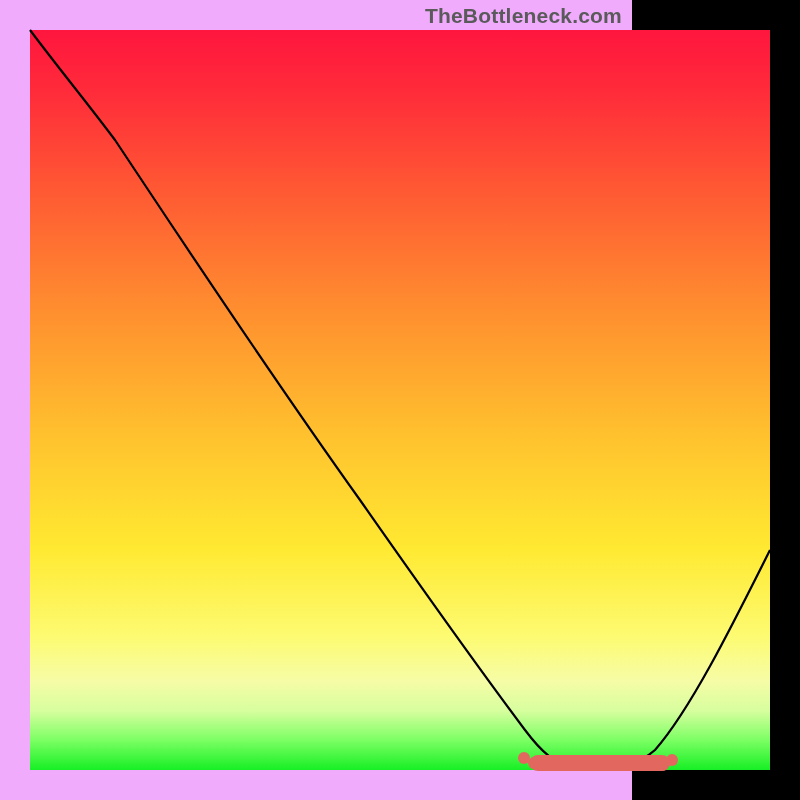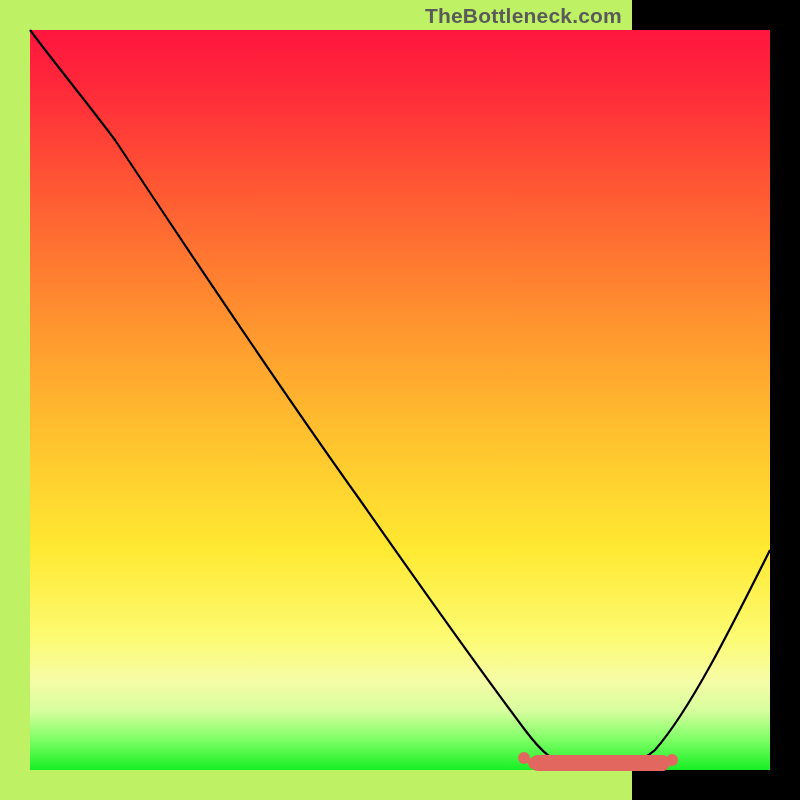--- a/index.html
+++ b/index.html
@@ -8,21 +8,21 @@
     width: 800px;
     height: 800px;
     background: #000;
     overflow: hidden;
     font-family: Arial, Helvetica, sans-serif;
   }
   .frame {
     position: relative;
     width: 632px;
     height: 800px;
-    background: #bef264;
+    background: #f0abfc;
   }
   .watermark {
     position: absolute;
     top: 4px;
     right: 10px;
     color: #5a5a5a;
     font-size: 21px;
     font-weight: bold;
     letter-spacing: 0.2px;
     user-select: none;

